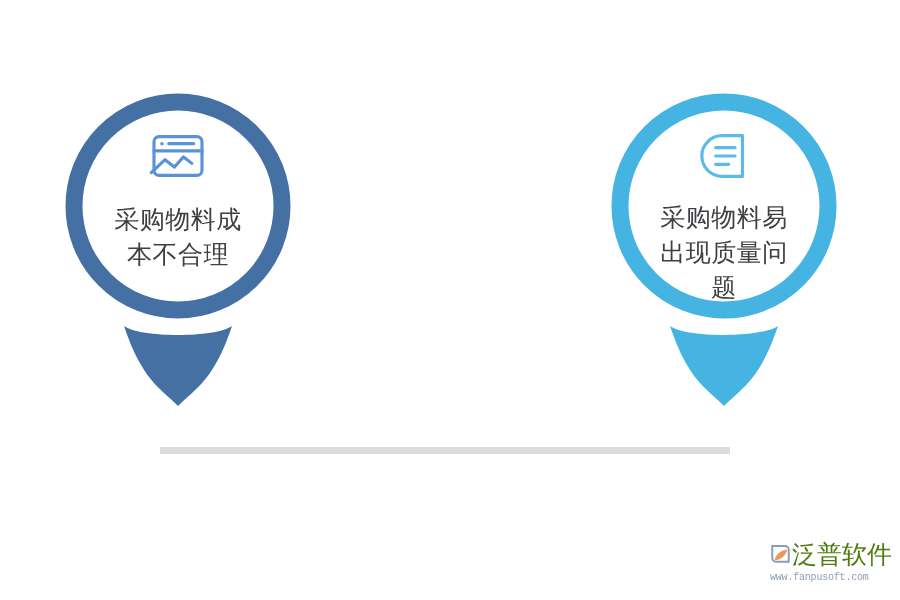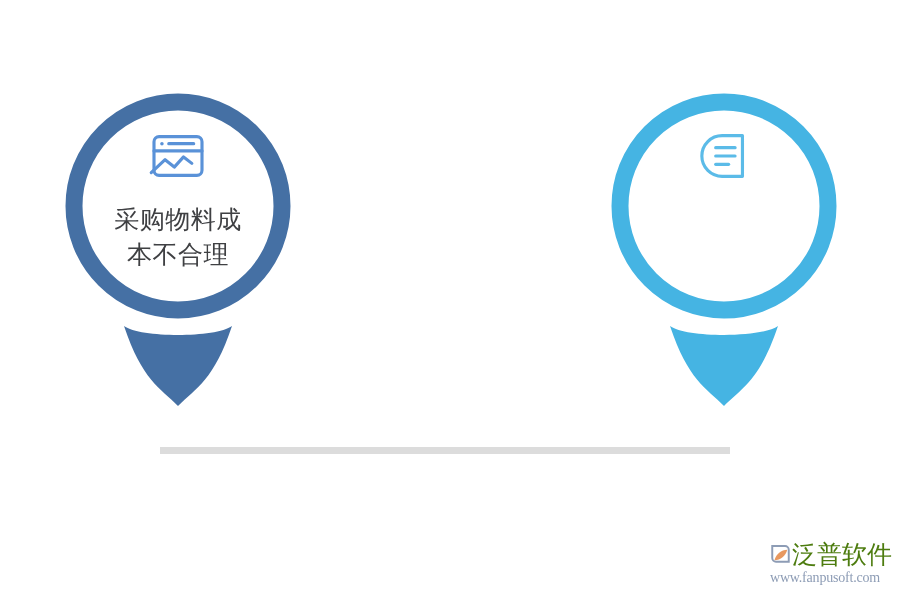--- a/index.html
+++ b/index.html
@@ -117,24 +117,24 @@
     font-size: 25px;
     line-height: 27px;
     color: #4d7c0f;
     font-family: Liberation Sans, sans-serif;
     letter-spacing: 0px;
     white-space: nowrap;
   }
 
   #logo-url {
     margin-top: 1px;
-    font-size: 14px;
+    font-size: 10px;
     line-height: 17px;
     color: #8d9cb5;
-    font-family: Liberation Serif, serif;
+    font-family: Liberation Mono, monospace;
     letter-spacing: -0.2px;
     white-space: nowrap;
   }
 </style>
 </head>
 <body>
 
 <div id="pin-row">
 
   <div class="pin pin-1">
@@ -169,20 +169,23 @@
     </svg>
     <div class="pin-content">
       <svg class="pin-icon" viewBox="0 0 56 52">
         <g fill="none" stroke="#5bbbe8" stroke-width="3.4" stroke-linecap="round" stroke-linejoin="round">
           <path d="M48 4 H26 A22 22 0 0 0 26 48 H48 V4 Z"></path>
           <line x1="19" y1="17" x2="40" y2="17"></line>
           <line x1="19" y1="26" x2="40" y2="26"></line>
           <line x1="19" y1="35" x2="33" y2="35"></line>
         </g>
       </svg>
+      <div class="pin-label">采购物料易
+出现质量问
+题</div>
     </div>
   </div>
 
 </div>
 
 <div id="divider"></div>
 
 <div id="logo">
   <div id="logo-row">
     <svg id="logo-mark" viewBox="0 0 28 28">

